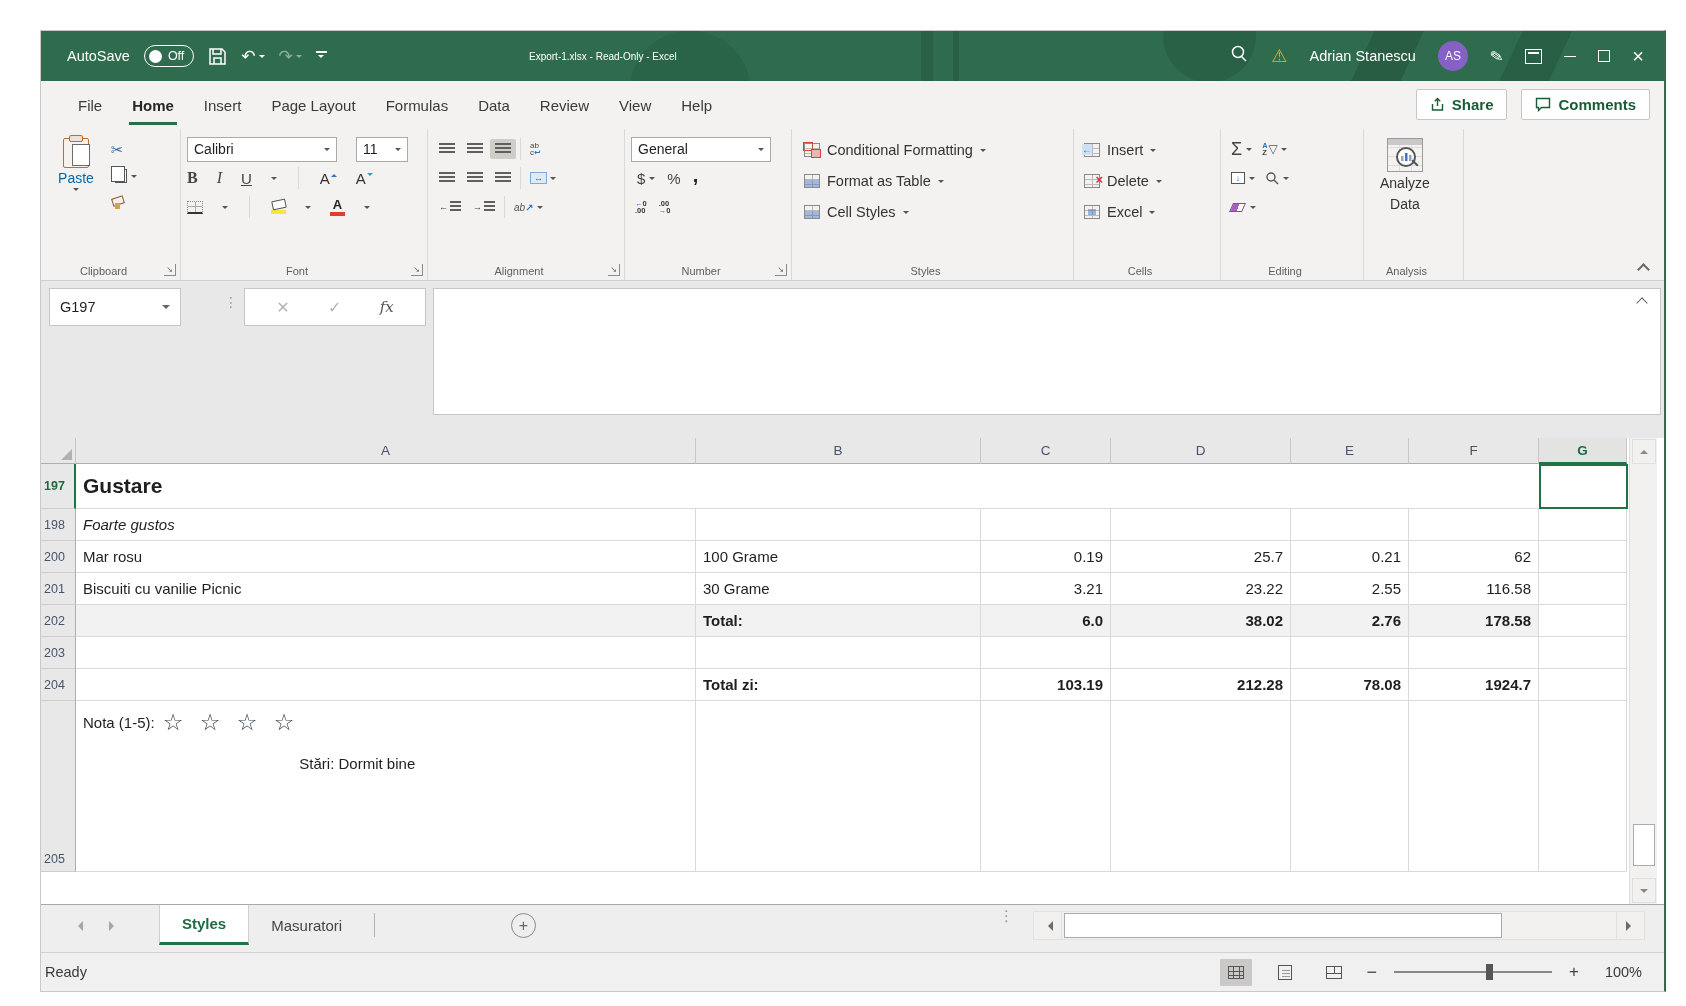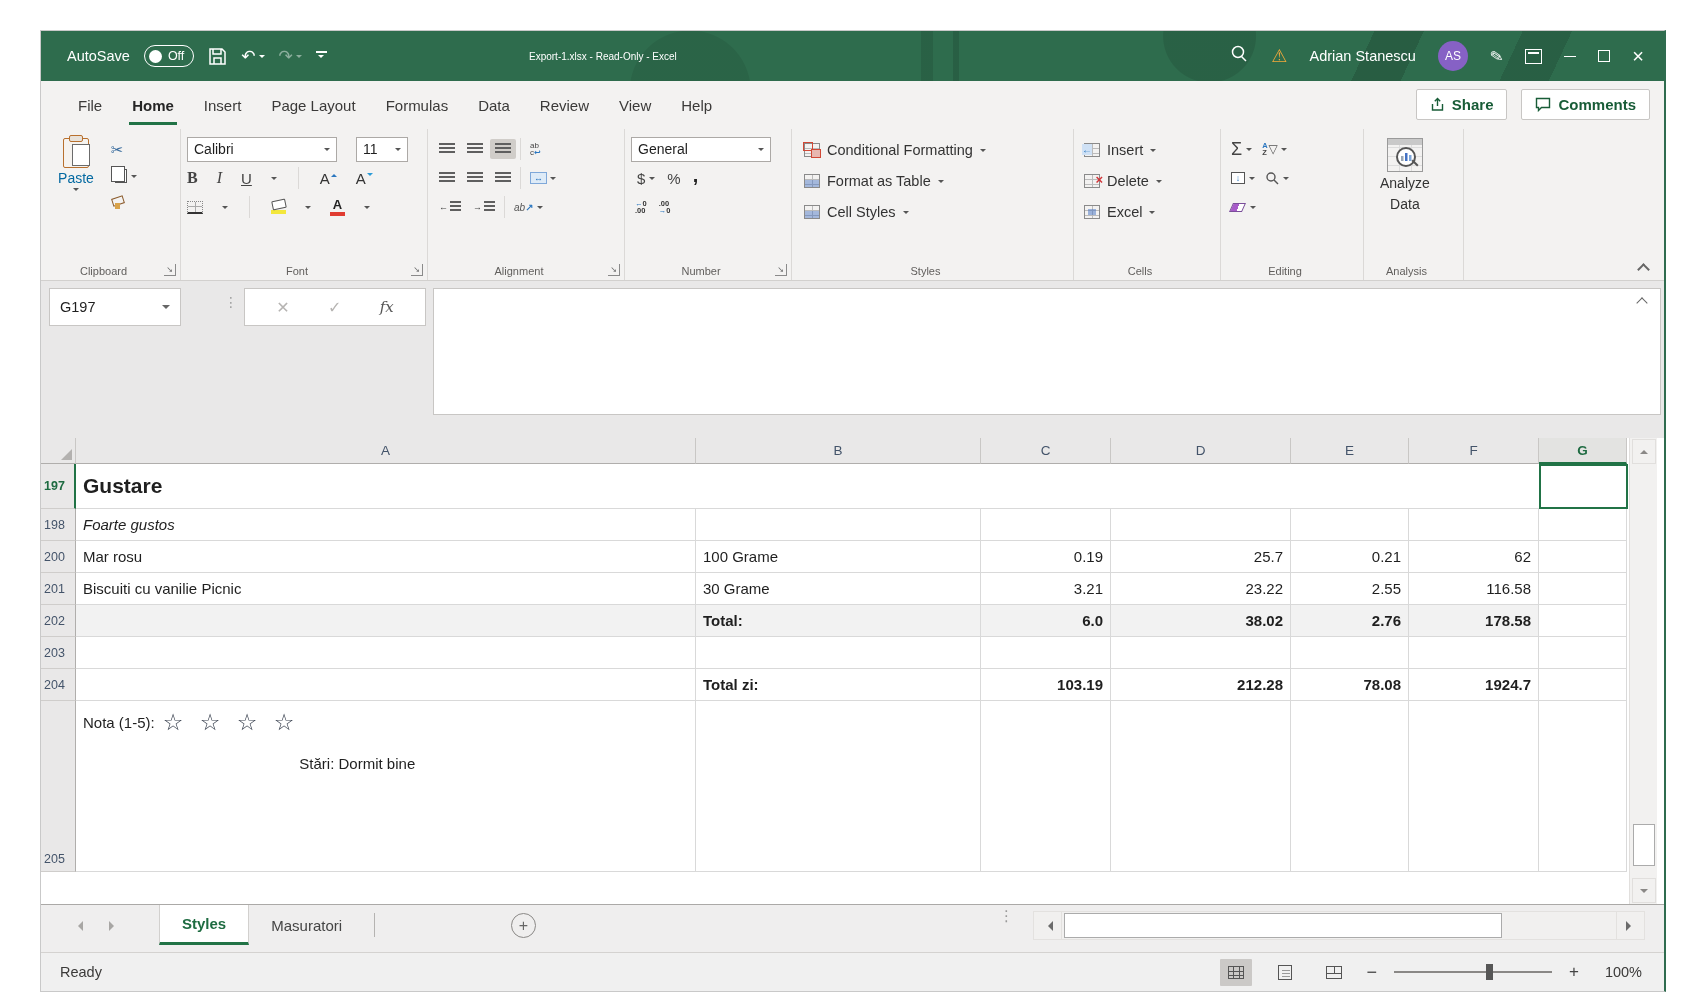--- a/index.html
+++ b/index.html
@@ -181,21 +181,21 @@
   .tsep{width:1px;background:#B5B3B1;margin:8px 10px}
   .addsheet{position:absolute;left:470px;top:8px;width:25px;height:25px;border:1.4px solid #8a8886;border-radius:50%;color:#666;font-size:16px;display:flex;align-items:center;justify-content:center}
   .hdots{position:absolute;left:958px;top:6px;color:#9a9a9a;font-size:15px;line-height:9px;text-align:center}
   .hscroll{position:absolute;left:992px;top:6px;width:612px;height:29px;background:#F1F0EF;border:1px solid #E3E1DF;display:flex;align-items:stretch}
   .hs-btn{width:28px;background:#F1F0EF;border-right:1px solid #E3E1DF;display:flex;align-items:center;justify-content:center;flex:none}
   .hs-btn.right{border-right:none;border-left:1px solid #E3E1DF;margin-left:auto}
   .hs-thumb{width:438px;background:#fff;border:1px solid #ABABAB;margin:1px 0 1px 2px}
 
   
   .statusbar{height:39px;background:#F0F0F0;border-top:1px solid #D4D2D0;display:flex;align-items:center;position:relative;font-size:14.5px;color:#3b3a39}
-  .ready{padding-left:19px}
+  .ready{padding-left:4px}
   .sright{position:absolute;right:22px;display:flex;align-items:center;gap:17px}
   .viewbtn{width:32px;height:27px;display:flex;align-items:center;justify-content:center;border-radius:1px}
   .viewbtn.on{background:#CBC9C7}
   .v-normal{width:16px;height:13px;border:1px solid #555;background:
     repeating-linear-gradient(180deg,transparent 0 3.5px,#555 3.5px 4.5px),
     repeating-linear-gradient(90deg,transparent 0 4.5px,#555 4.5px 5.5px)}
   .v-layout{width:14px;height:15px;border:1px solid #555;background:
     linear-gradient(#999 0 0) 3px 4px/8px 1px no-repeat,
     linear-gradient(#999 0 0) 3px 7px/8px 1px no-repeat,
     linear-gradient(#999 0 0) 3px 10px/8px 1px no-repeat}

